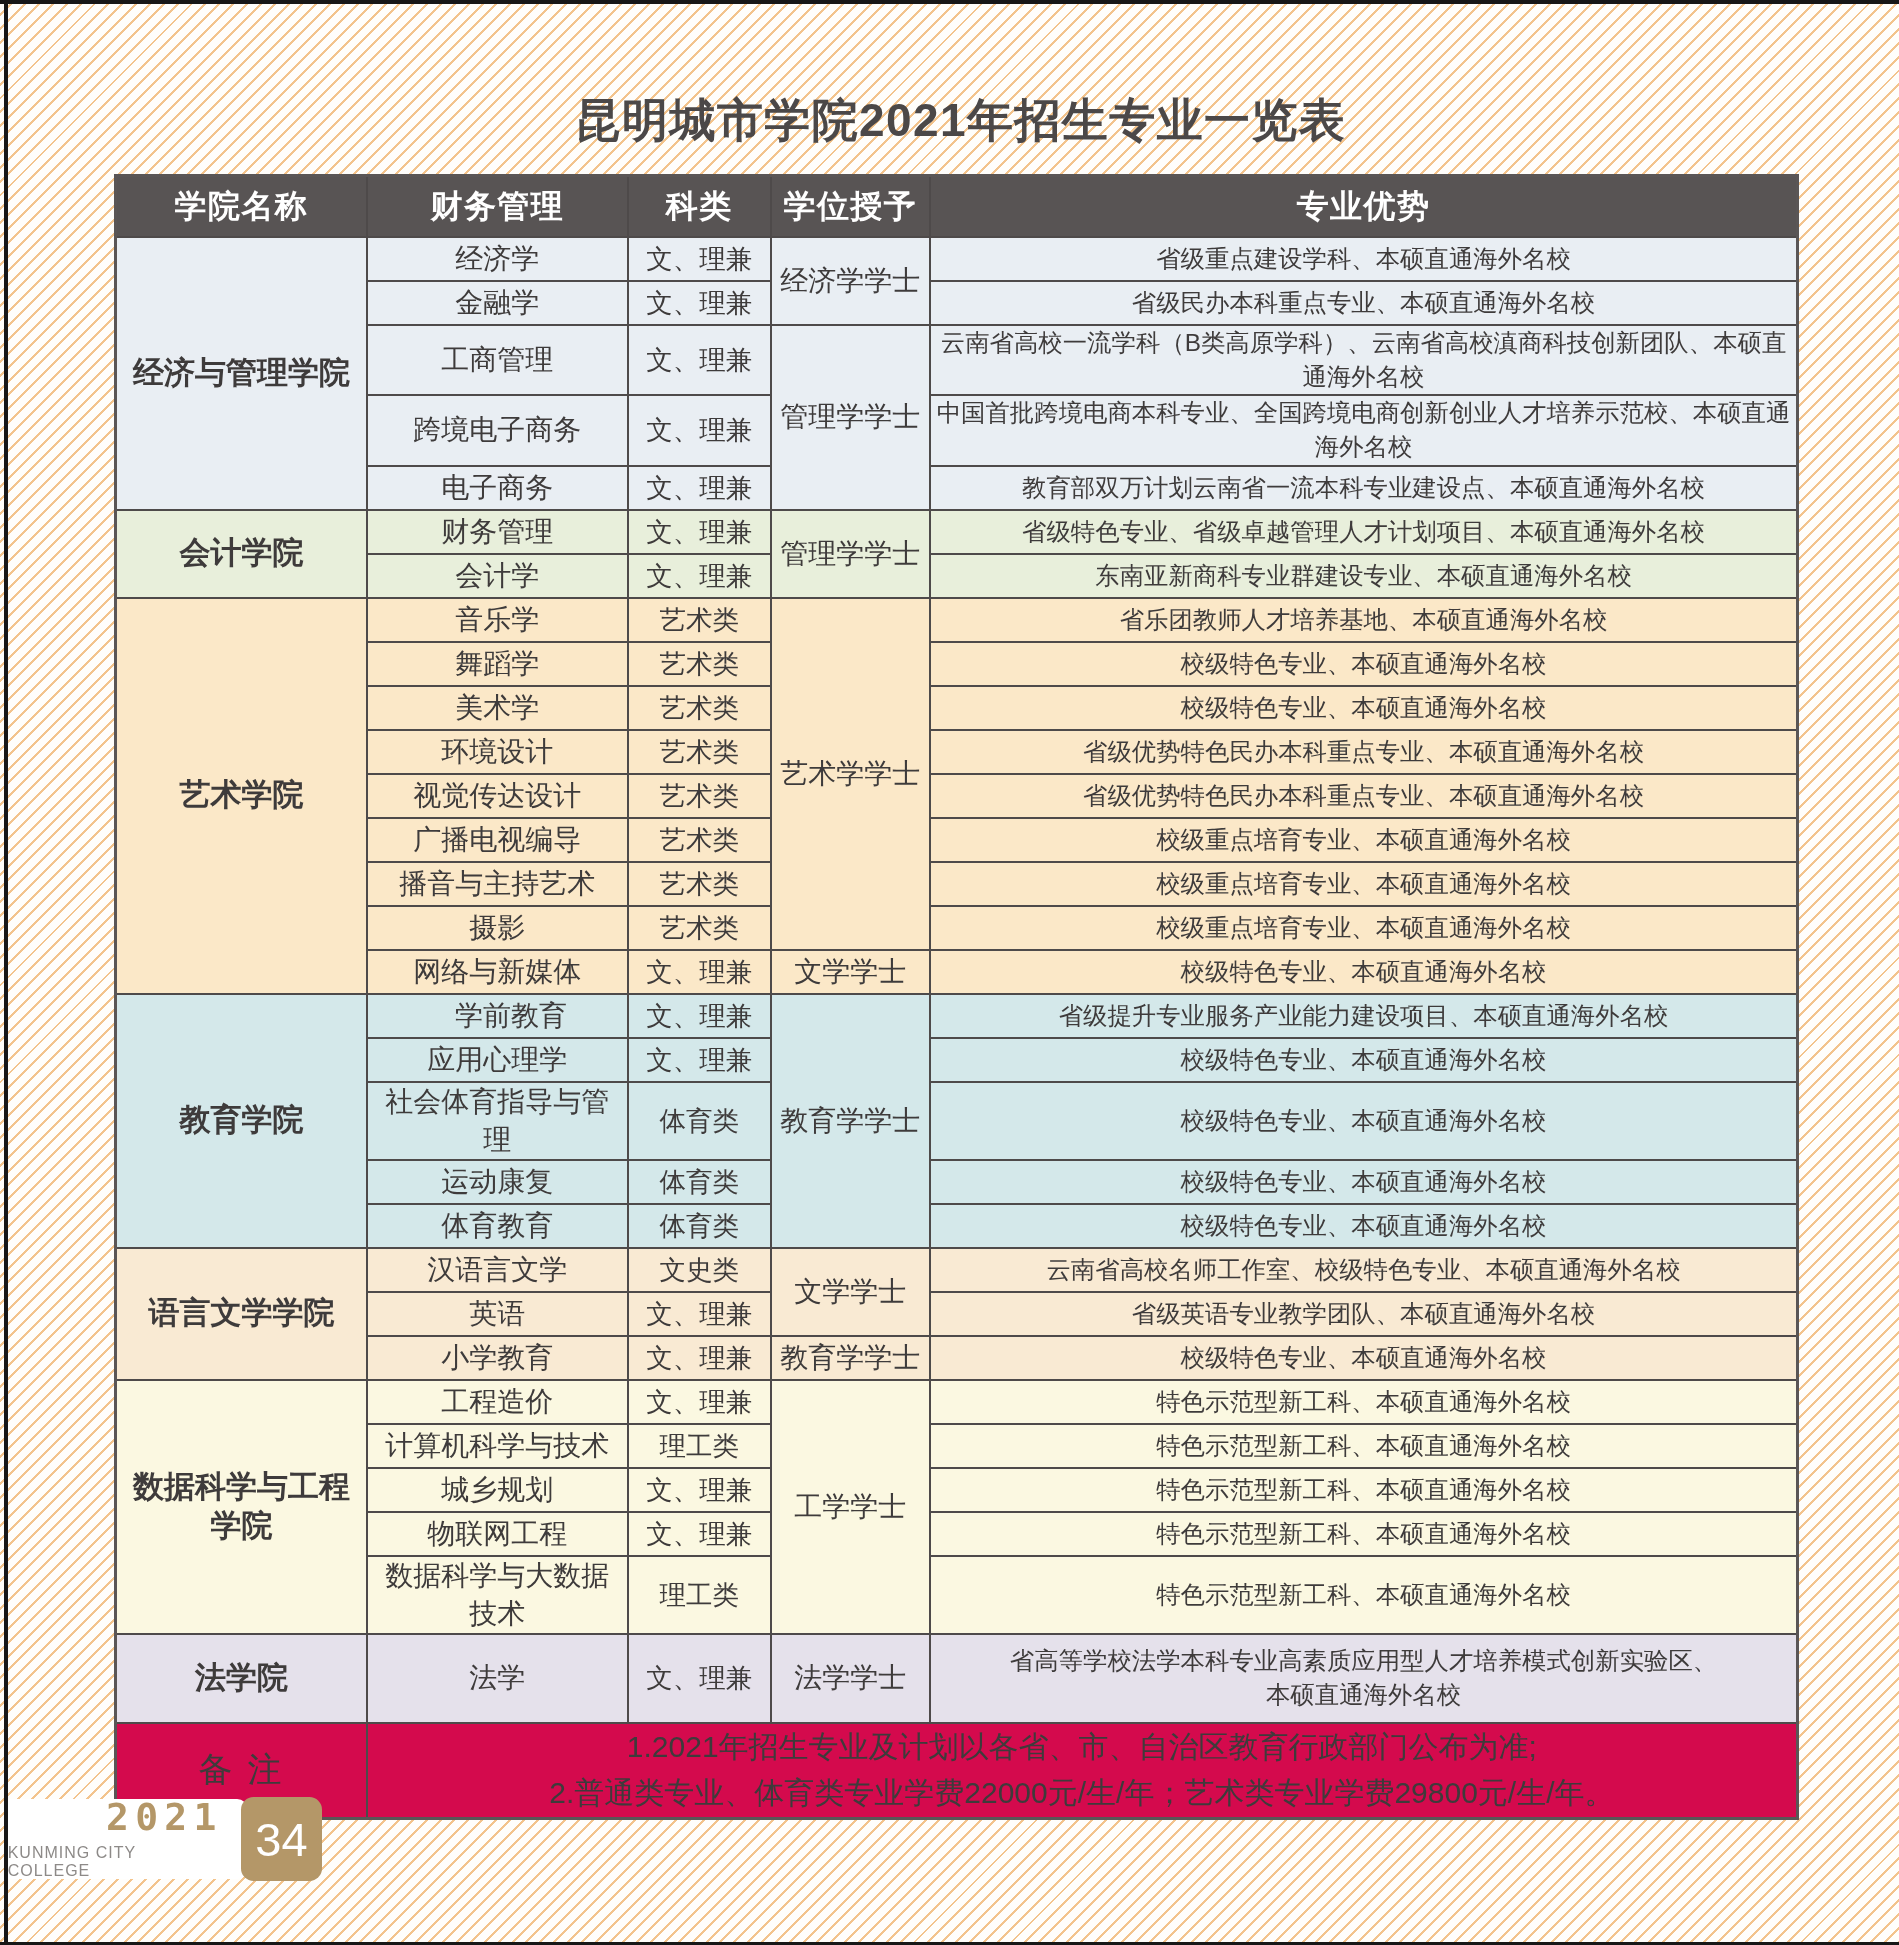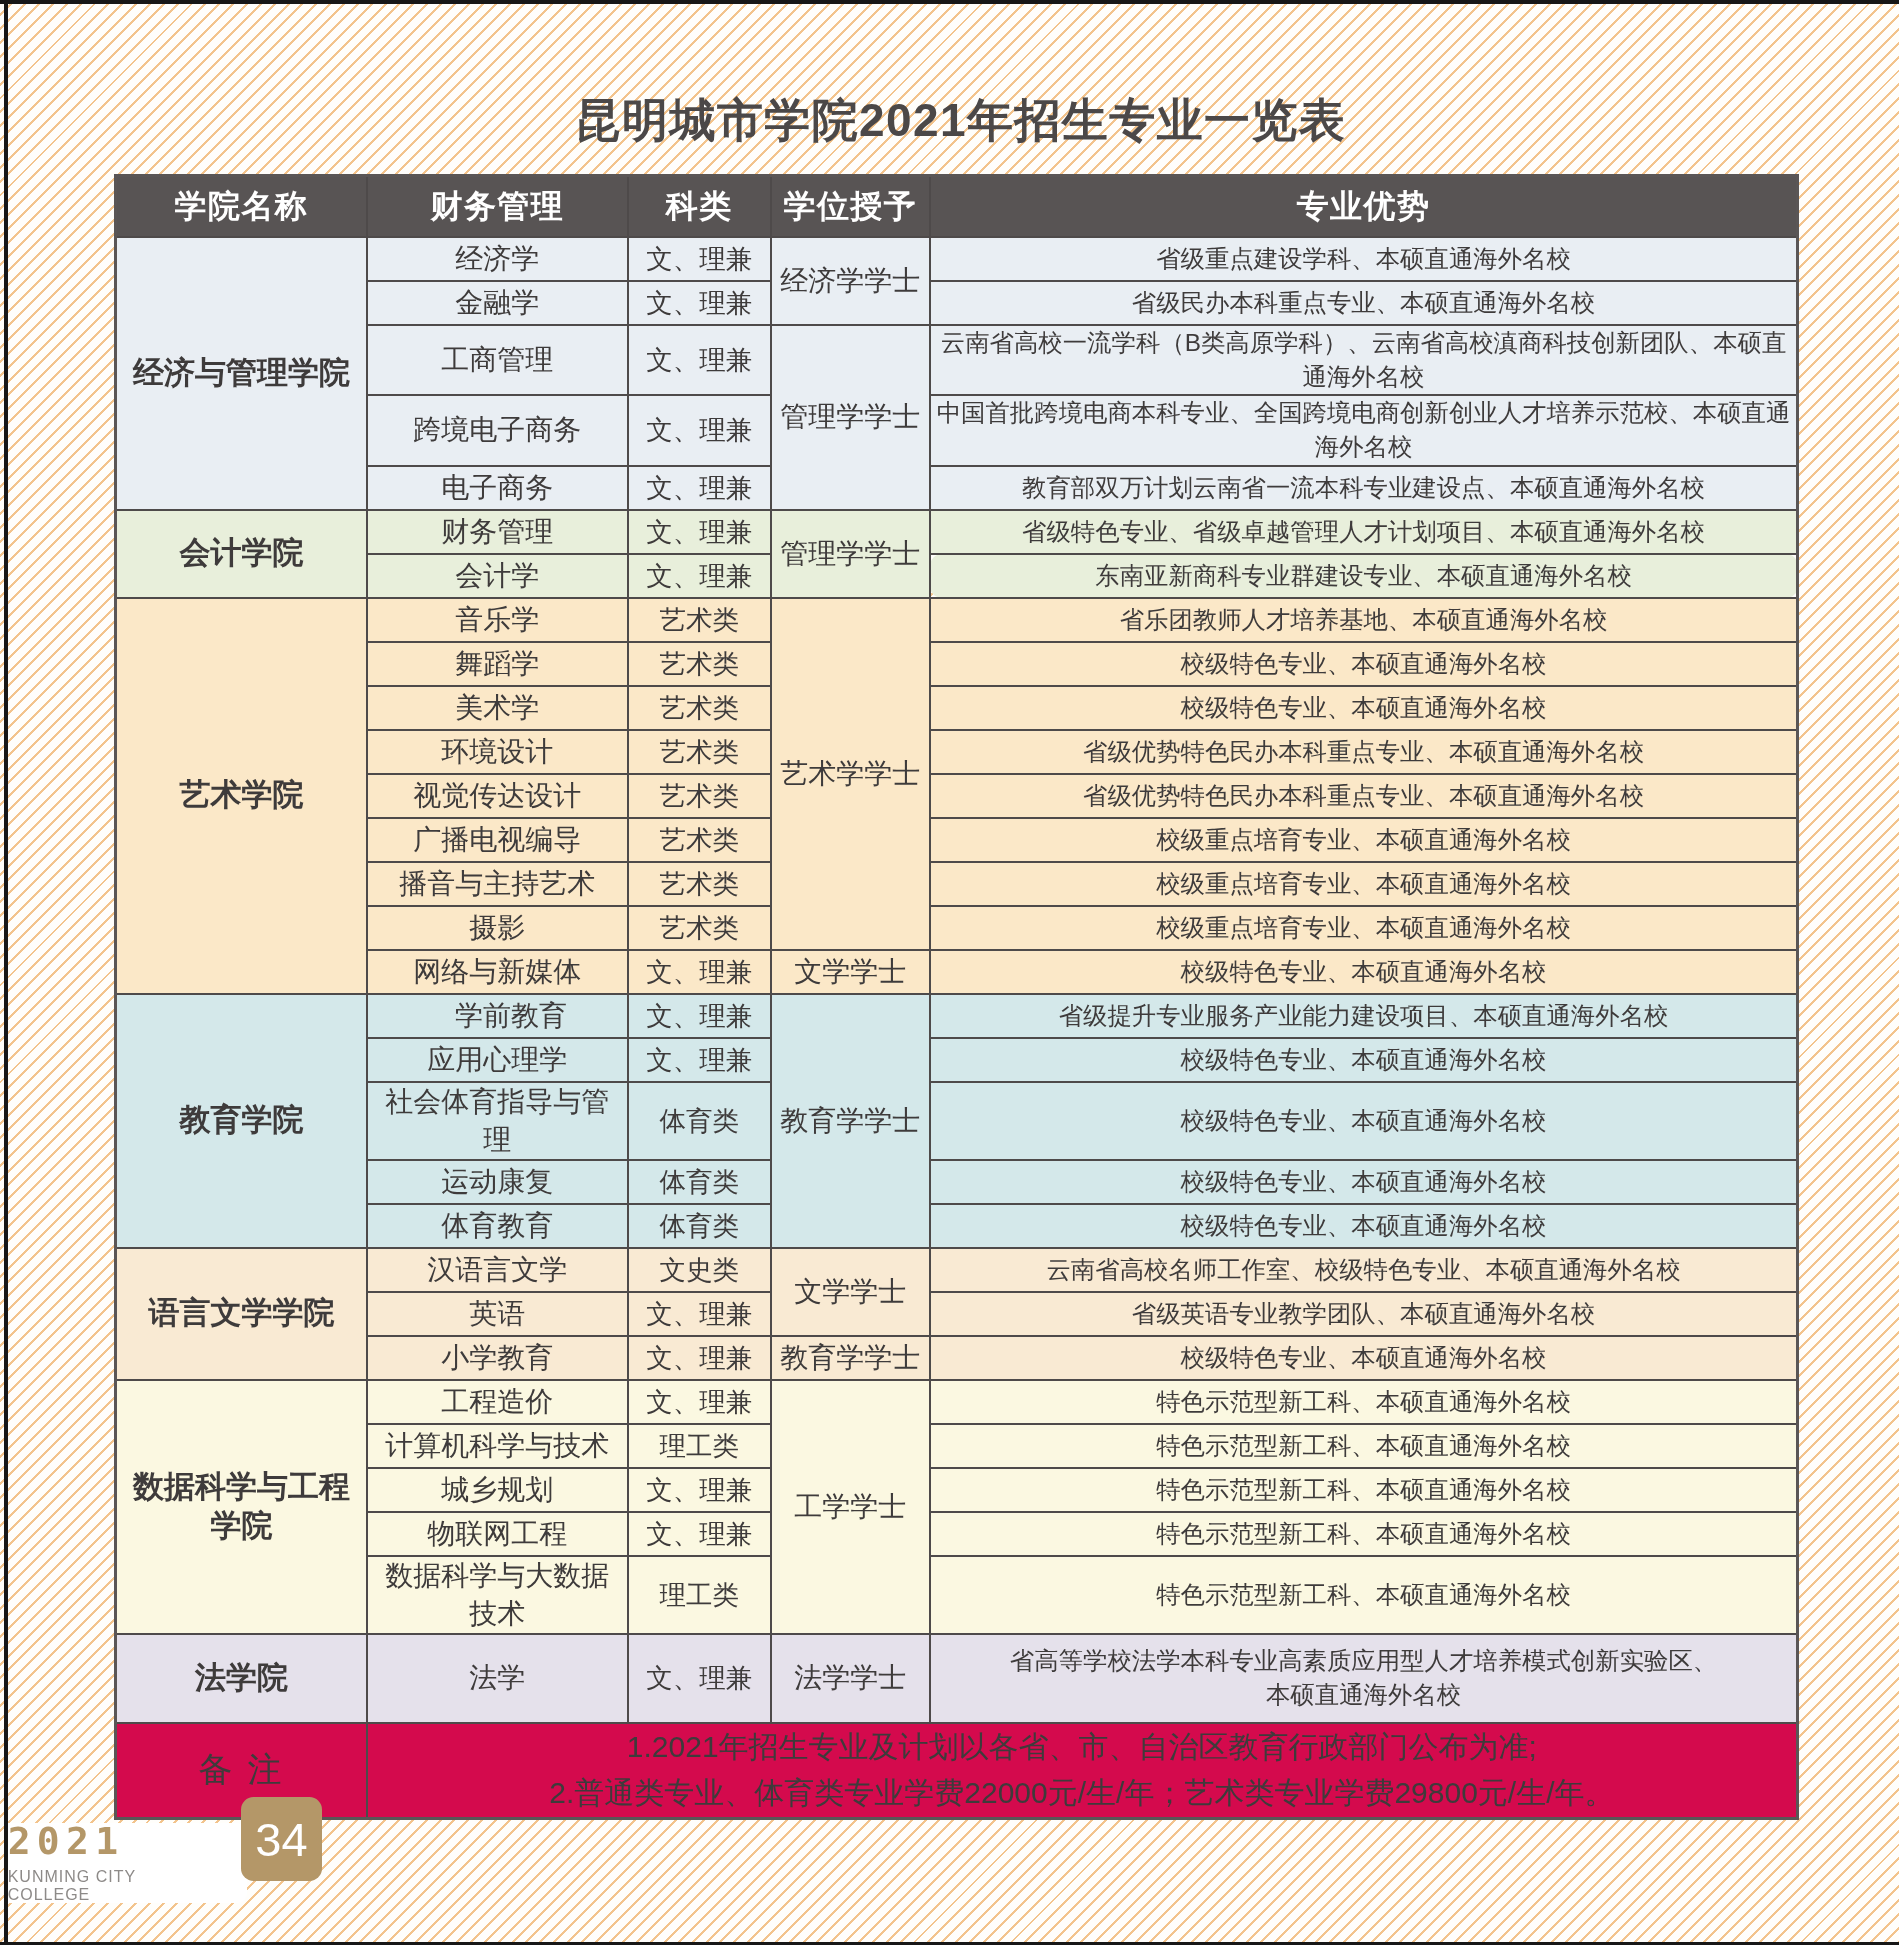--- a/index.html
+++ b/index.html
@@ -58,23 +58,22 @@
   }
   td.remark-notes{
     color:#ffffff;font-size:30px;line-height:1.55;
     text-align:left;padding-left:234px;white-space:pre-line;
   }
 
   .logo-white{
     position:absolute;left:7.7px;top:1799px;width:239px;height:80px;
     background:#ffffff;border-radius:0 9.8px 9.8px 0;
     z-index:3;box-sizing:border-box;
-    display:flex;flex-direction:column;justify-content:center;
+    display:flex;flex-direction:column;justify-content:center;align-items:flex-end;
     padding-right:24px;
-    margin-top:24px;
   }
   .logo-year{
     font-family:"DejaVu Sans Mono","Liberation Mono",monospace;
     font-size:38px;font-weight:bold;color:#b49768;
     letter-spacing:6.3px;line-height:1;
   }
   .logo-college{
     font-size:16px;color:#8d8a88;letter-spacing:1px;margin-top:8.4px;
   }
   .logo-gold{
@@ -143,21 +142,21 @@
         <tr class="reg">
           <td class="college" rowspan="2" style="background: rgb(232, 239, 219);">会计学院</td>
           <td class="major" style="background: rgb(232, 239, 219); margin-left: 21px;">财务管理</td>
           <td class="cat" style="background: rgb(232, 239, 219);">文、理兼</td>
           <td class="deg" rowspan="2" style="background: rgb(232, 239, 219);">管理学学士</td>
           <td class="adv" style="background: rgb(232, 239, 219);">省级特色专业、省级卓越管理人才计划项目、本硕直通海外名校</td>
         </tr>
         <tr class="reg">
           <td class="major" style="background: rgb(232, 239, 219);">会计学</td>
           <td class="cat" style="background: rgb(232, 239, 219);">文、理兼</td>
-          <td class="adv" style="background: rgb(232, 239, 219); border-radius: 12px;">东南亚新商科专业群建设专业、本硕直通海外名校</td>
+          <td class="adv" style="background: rgb(232, 239, 219);">东南亚新商科专业群建设专业、本硕直通海外名校</td>
         </tr>
         <tr class="reg">
           <td class="college" rowspan="9" style="background: rgb(251, 232, 200);">艺术学院</td>
           <td class="major" style="background: rgb(251, 232, 200);">音乐学</td>
           <td class="cat" style="background: rgb(251, 232, 200);">艺术类</td>
           <td class="deg" rowspan="8" style="background: rgb(251, 232, 200); margin-top: 38px;">艺术学学士</td>
           <td class="adv" style="background: rgb(251, 232, 200);">省乐团教师人才培养基地、本硕直通海外名校</td>
         </tr>
         <tr class="reg">
           <td class="major" style="background: rgb(251, 232, 200);">舞蹈学</td>

